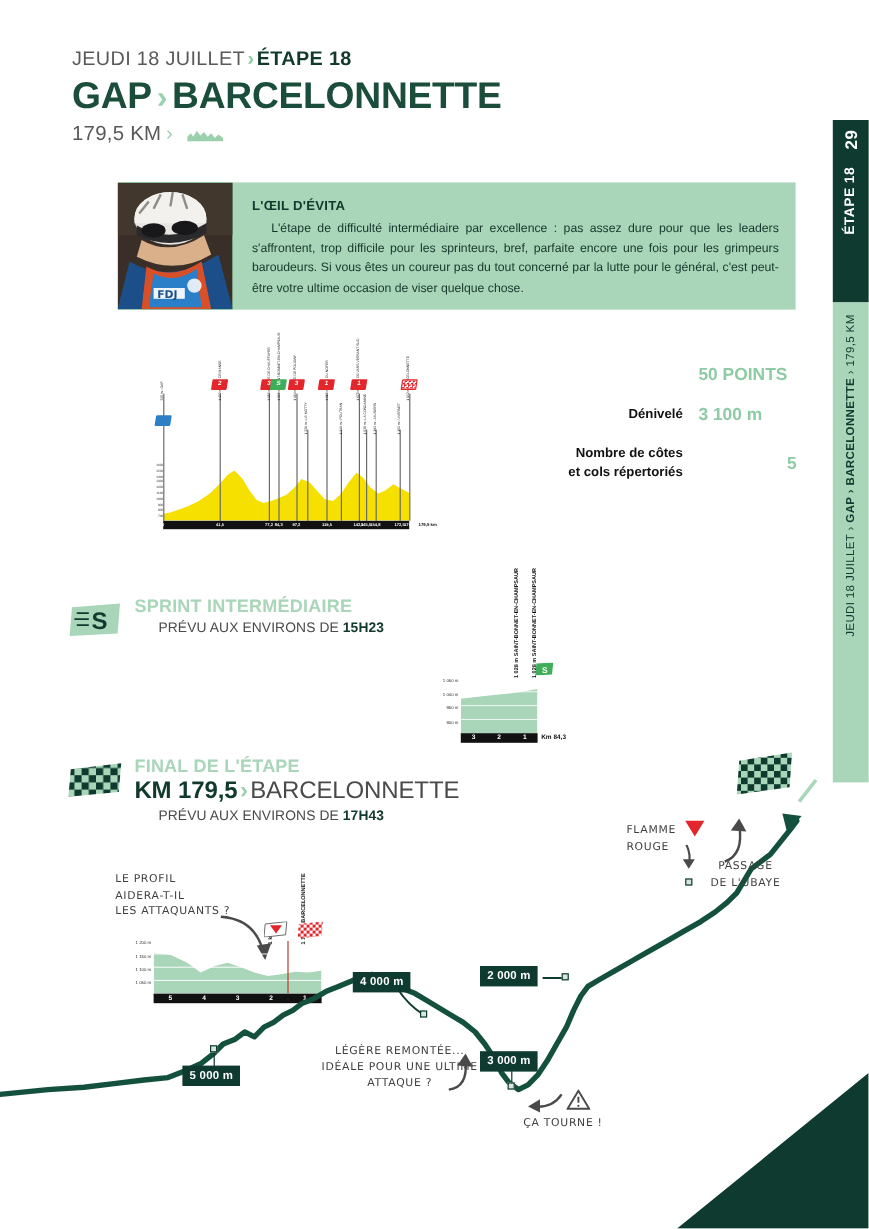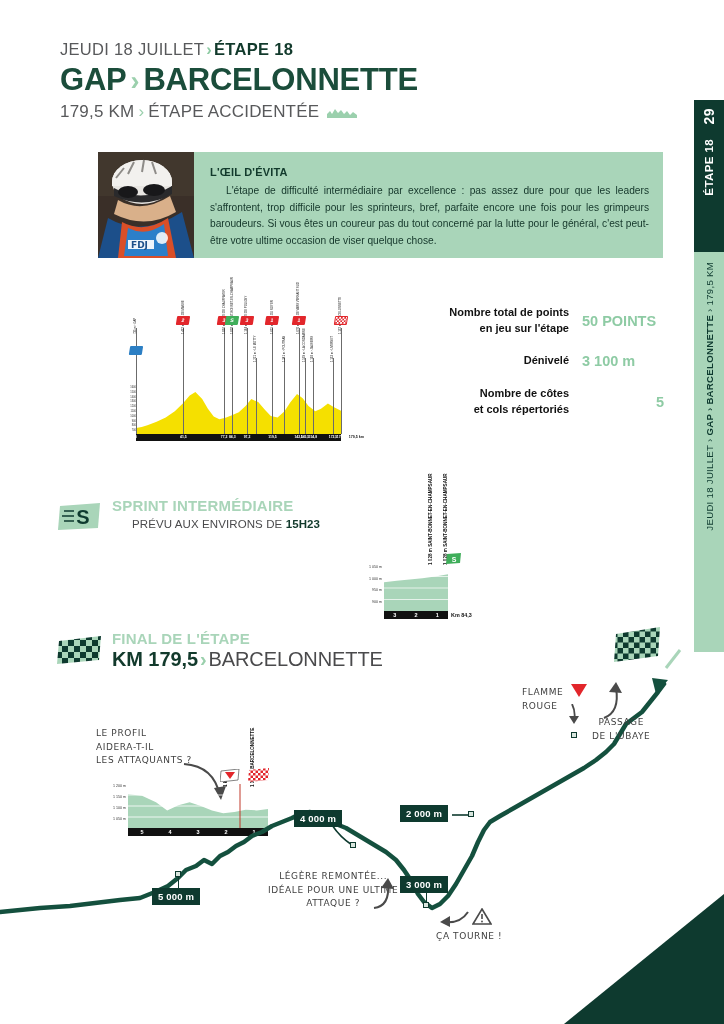--- a/index.html
+++ b/index.html
@@ -249,21 +249,20 @@
 <div class="header">
   <div class="hdr-line1">
     <span>JEUDI 18 JUILLET</span><span class="chev">›</span><span class="etape">ÉTAPE 18</span>
   </div>
   <div class="hdr-line2">
     <span>GAP</span><span class="chev">›</span><span>BARCELONNETTE</span>
   </div>
   <div class="hdr-line3">
     <span>179,5 KM</span>
       <span class="chev">›</span>
-      <span>ÉTAPE ACCIDENTÉE</span>
     <span class="terrain-icon">
       <svg width="30" height="11" viewBox="0 0 30 11">
           <path d="M0,11 L0,7 L3,4 L5,7 L8,2 L11,6 L14,3 L17,7 L20,4 L23,8 L26,5 L30,8 L30,11 Z" fill="#9bd0ad"></path>
         </svg>
     </span>
   </div>
 </div>
 
 <div class="evita-wrap">
   <div class="evita-photo">
@@ -386,21 +385,20 @@
       <span style="left: 176.791px;">154,8</span>
       <span style="left: 197.006px;">172,5</span>
       <span style="left: 205px;">179,5</span>
     </div>
   <div class="prof-sublabels" id="prof-sub"></div>
   <div class="prof-total" id="prof-total">179,5 km</div>
 </div>
 
 <div class="stats" id="stats-panel">
     <div class="stat-row">
-      <div class="stat-label">Nombre total de points<br>en jeu sur l'étape</div>
       <div class="stat-value">50 POINTS</div>
     </div>
     <div class="stat-row">
       <div class="stat-label">Dénivelé</div>
       <div class="stat-value">3 100 m</div>
     </div>
     <div class="stat-row">
       <div class="stat-label">Nombre de côtes<br>et cols répertoriés</div>
       <div class="stat-value num">5</div>
     </div>
@@ -464,20 +462,23 @@
         </pattern>
       </defs>
       <path d="M3,7 L45,2 L43,26 L1,30 Z" fill="url(#chkgreen)"></path>
     </svg>
   </div>
   <div class="sec-body">
     <div class="sec-kicker">FINAL DE L'ÉTAPE</div>
     <div class="sec-title">
       <b>KM 179,5</b><span class="chev">›</span><span>BARCELONNETTE</span>
     </div>
+    <div class="sec-sub">
+      <span>PRÉVU AUX ENVIRONS DE </span><b>17H43</b>
+    </div>
   </div>
 </div>
 
 <div class="map-wrap">
 
   <div class="hand" style="left:96px; top:107px;" id="ann-profile">LE PROFIL<br>AIDERA-T-IL<br>LES ATTAQUANTS ?</div>
   <svg style="position:absolute; left:180px; top:140px;" width="60" height="50">
     <path d="M4,4 Q34,6 40,36" stroke="#4a4a4a" stroke-width="2" fill="none"></path>
     <path d="M34,28 L41,40 L46,26 Z" fill="#4a4a4a"></path>
   </svg>

